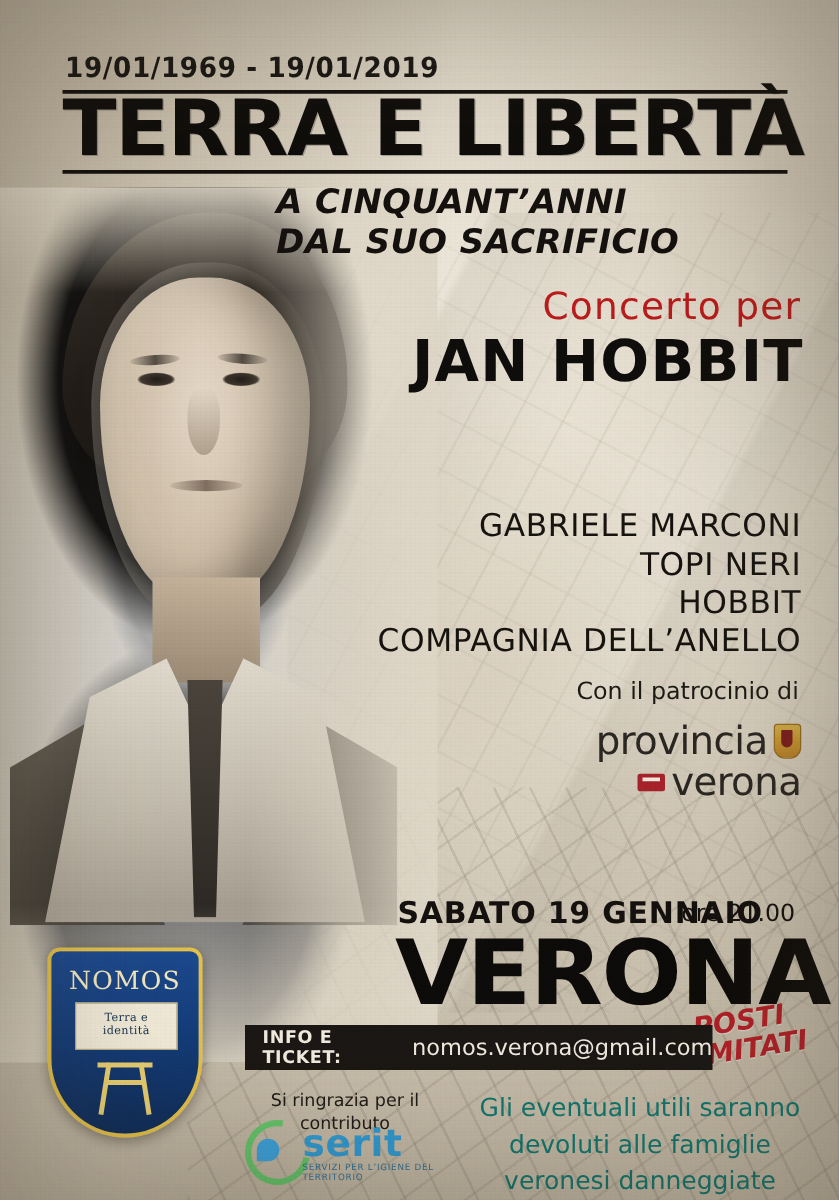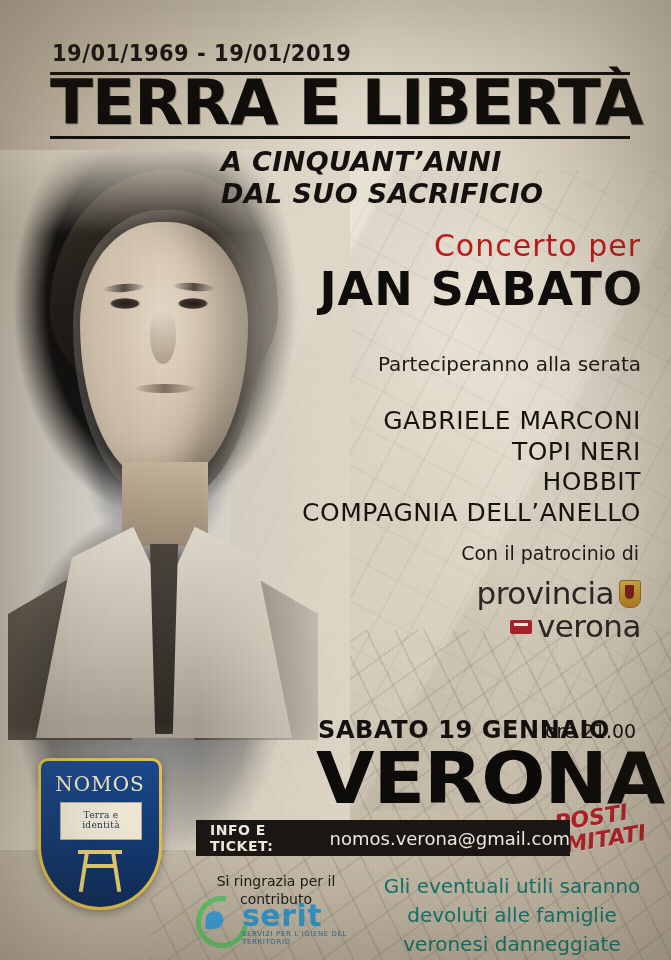--- a/index.html
+++ b/index.html
@@ -555,23 +555,22 @@
   <div class="title-rule-top"></div>
   <div class="title">TERRA E LIBERTÀ</div>
   <div class="title-rule-bottom"></div>
 
   <div class="subtitle">
     <div>A CINQUANT’ANNI</div>
     <div>DAL SUO SACRIFICIO</div>
   </div>
 
   <div class="concert-for">Concerto per</div>
-  <div class="artist">JAN SABATO</div>
-
-  <div class="lineup-intro">Parteciperanno alla serata</div>
+  <div class="artist">JAN HOBBIT</div>
+
   <div class="lineup">
     <div>GABRIELE MARCONI</div>
     <div>TOPI NERI</div>
     <div>HOBBIT</div>
     <div>COMPAGNIA DELL’ANELLO</div>
   </div>
 
   <div class="patronage-label">Con il patrocinio di</div>
   <div class="prov-logo">
     <div class="prov-line1">

